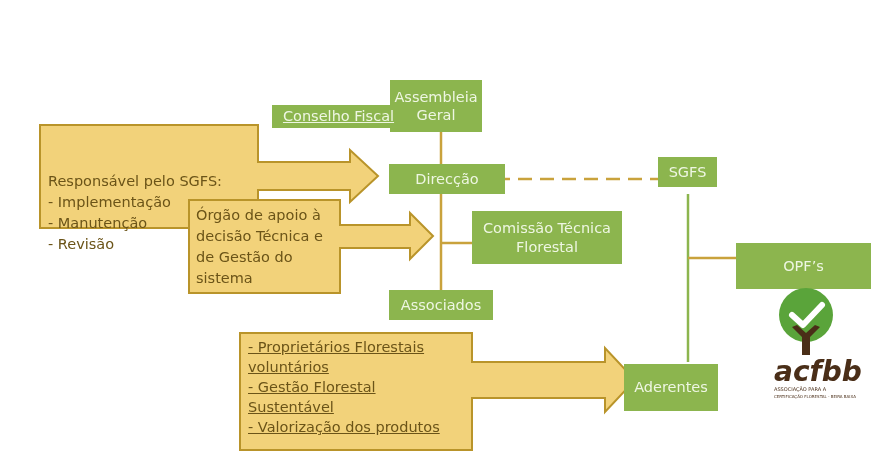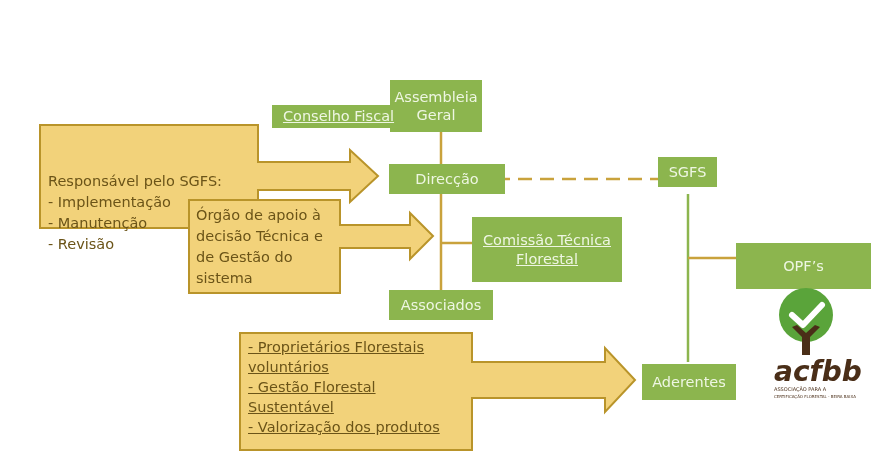--- a/index.html
+++ b/index.html
@@ -29,25 +29,25 @@
   <path d="M40,125 L258,125 L258,162 L350,162 L350,150 L378,176 L350,202 L350,190 L258,190 L258,228 L40,228 Z" fill="#f2d27a" stroke="#b9942a" stroke-width="2"></path>
 
   <path d="M189,200 L340,200 L340,225 L410,225 L410,213 L433,236 L410,259 L410,248 L340,248 L340,293 L189,293 Z" fill="#f2d27a" stroke="#b9942a" stroke-width="2"></path>
 
   <path d="M240,333 L472,333 L472,362 L605,362 L605,348 L635,380 L605,412 L605,398 L472,398 L472,450 L240,450 Z" fill="#f2d27a" stroke="#b9942a" stroke-width="2"></path>
 </svg>
 
 <div class="gbox" style="left:390px;top:32px;width:92px;height:52px;margin-top:48px;">Assembleia Geral</div>
 <div class="gbox" style="left:272px;top:105px;width:133px;height:23px;text-decoration:underline;">Conselho Fiscal</div>
 <div class="gbox" style="left:389px;top:164px;width:116px;height:30px;">Direcção</div>
-<div class="gbox" style="left:472px;top:217px;width:150px;height:65px;text-decoration:underline;">Comissão Técnica Florestal</div>
+<div class="gbox" style="left:472px;top:211px;width:150px;height:53px;">Comissão Técnica Florestal</div>
 <div class="gbox" style="left:389px;top:290px;width:104px;height:30px;text-align:center;">Associados</div>
 <div class="gbox" style="left:658px;top:157px;width:59px;height:30px;">SGFS</div>
 <div class="gbox" style="left:736px;top:243px;width:135px;height:46px;">OPF’s</div>
-<div class="gbox" style="left:642px;top:364px;width:94px;height:36px;">Aderentes</div>
+<div class="gbox" style="left:624px;top:364px;width:94px;height:47px;">Aderentes</div>
 
 <div class="ytext" style="left:48px;top:131px;margin-top:40px;">Responsável pelo SGFS:
 - Implementação
 - Manutenção
 - Revisão</div>
 <div class="ytext" style="left:196px;top:205px;">Órgão de apoio à
 decisão Técnica e
 de Gestão do
 sistema</div>
 <div class="ytext" style="left:248px;top:337px;line-height:1.38;text-decoration:underline;">- Proprietários Florestais

